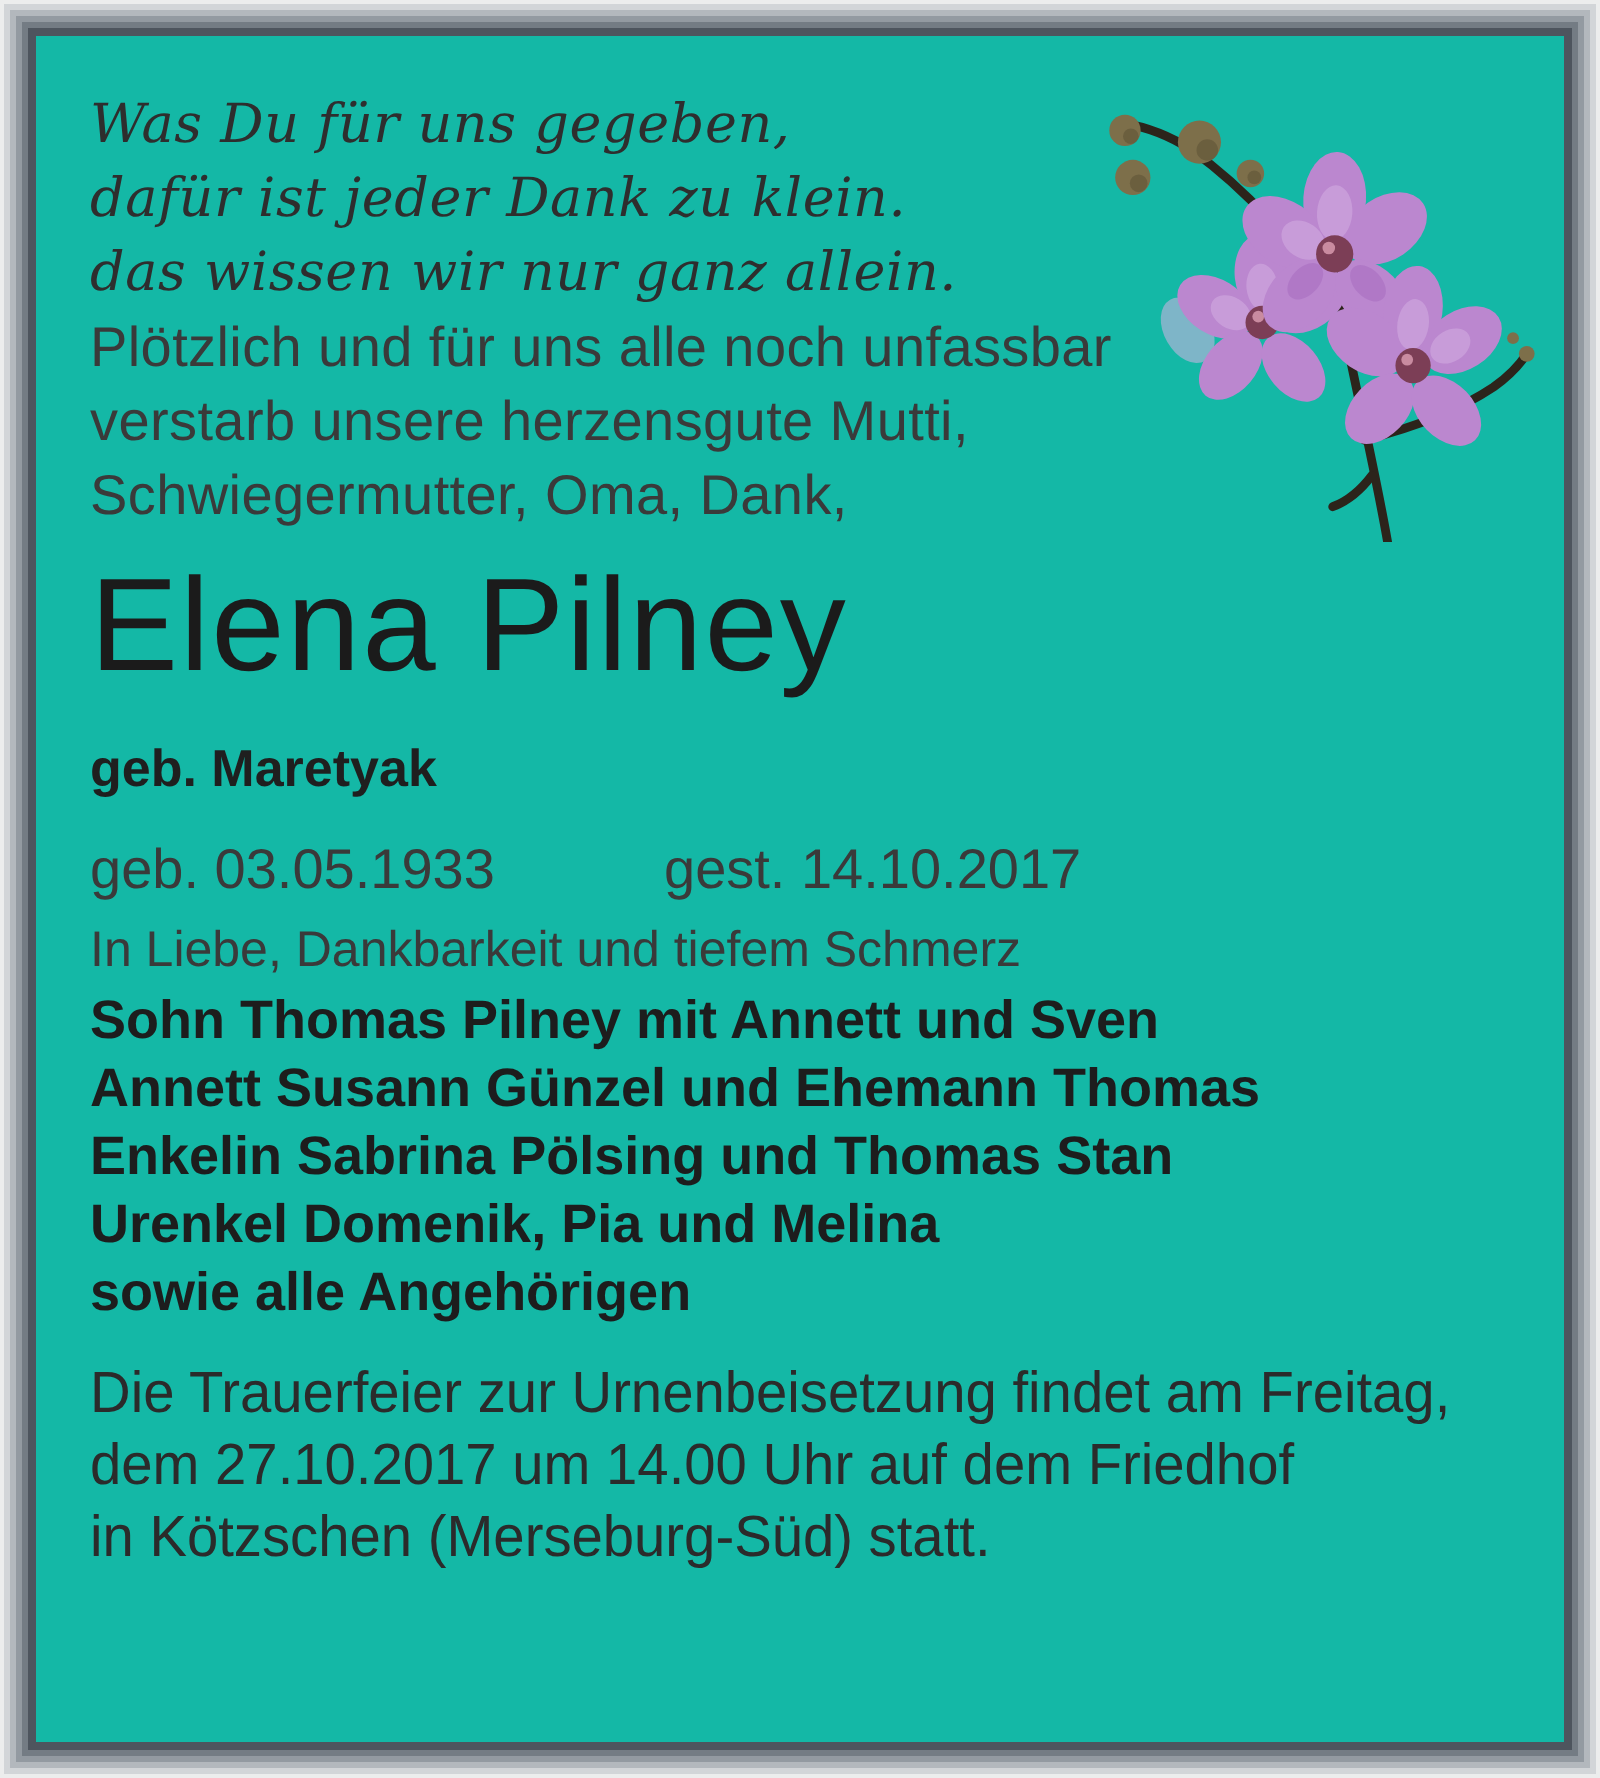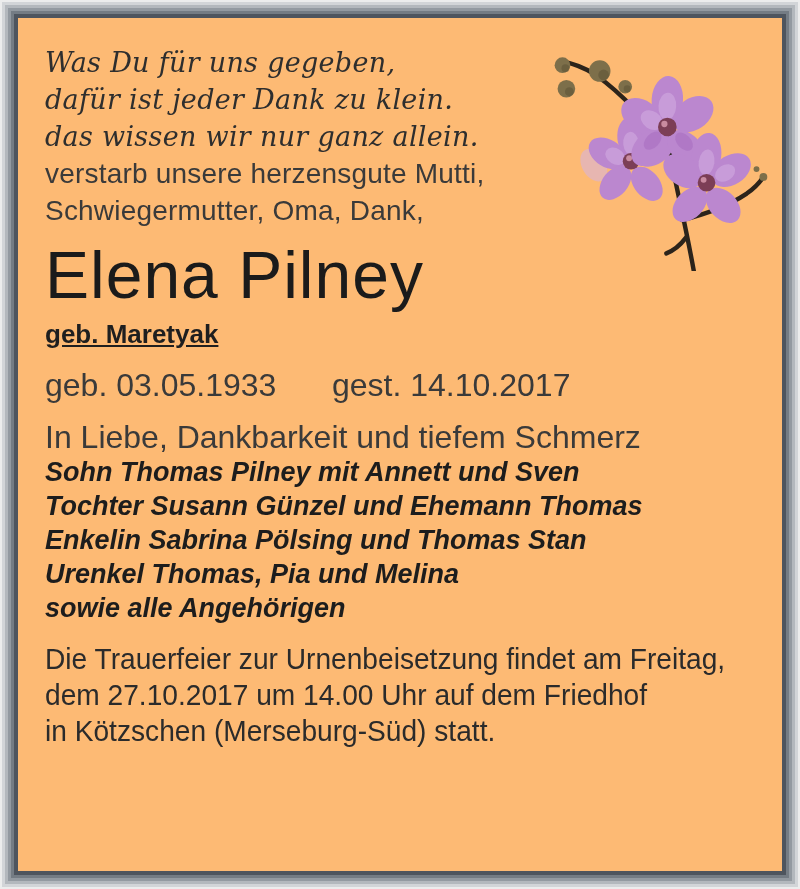--- a/index.html
+++ b/index.html
@@ -2,21 +2,21 @@
 <html><head>
 <meta charset="utf-8">
 <style>
   html, body { margin: 0; padding: 0; background: #ffffff; }
 
   .page {
     position: relative;
     width: 800px;
     height: 889px;
     box-sizing: border-box;
-    background: #fdba74;
+    background: #14b8a6;
     
     box-shadow:
       inset 0 0 0 2px  #eceded,
       inset 0 0 0 5px  #d2d5d8,
       inset 0 0 0 8px  #b3b8bd,
       inset 0 0 0 11px #939aa1,
       inset 0 0 0 14px #747c84,
       inset 0 0 0 18px #4e555e;
     overflow: hidden;
     font-family: "Liberation Sans", sans-serif;
@@ -51,50 +51,48 @@
     margin: 10px 0 0 0;
     font-family: Liberation Sans, sans-serif;
     font-weight: normal;
     font-size: 66px;
     line-height: 72px;
     color: #1b1b1b;
     letter-spacing: 1px;
   }
 
   .maiden {
-    margin-top: 8px;
+    margin-top: 21px;
     font-size: 26px;
     line-height: 30px;
     font-weight: bold;
     color: #1f1f1f;
-    text-decoration: underline;
   }
 
   .dates {
     margin-top: 20px;
-    font-size: 32px;
+    font-size: 28px;
     line-height: 32px;
     color: #3a3a3a;
   }
   .dates .born { display: inline-block; width: 287px; }
 
   .grief {
-    margin-top: 20px;
-    font-size: 32px;
+    margin-top: 8px;
+    font-size: 25px;
     line-height: 32px;
     color: #3a3a3a;
   }
 
   .family {
     margin-top: 2px;
     font-size: 27px;
     line-height: 34px;
     font-weight: bold;
     color: #1d1d1d;
-    font-style: italic;
   }
 
   .funeral {
     margin-top: 16px;
     font-size: 29px;
     line-height: 36px;
     color: #2b2b2b;
     transform: scaleX(0.97);
     transform-origin: left center;
   }
@@ -111,39 +109,40 @@
 <div class="page">
   <div class="content">
 
     <div class="poem">
       <div>Was Du für uns gegeben,</div>
       <div>dafür ist jeder Dank zu klein.</div>
       <div>das wissen wir nur ganz allein.</div>
     </div>
 
     <div class="intro">
+      <div>Plötzlich und für uns alle noch unfassbar</div>
       <div>verstarb unsere herzensgute Mutti,</div>
       <div>Schwiegermutter, Oma, Dank,</div>
     </div>
 
     <h1 class="name">Elena Pilney</h1>
 
     <div class="maiden">geb. Maretyak</div>
 
     <div class="dates">
       <span class="born">geb. 03.05.1933</span><span class="died">gest. 14.10.2017</span>
     </div>
 
     <div class="grief">In Liebe, Dankbarkeit und tiefem Schmerz</div>
 
     <div class="family">
       <div>Sohn Thomas Pilney mit Annett und Sven</div>
-      <div>Tochter Susann Günzel und Ehemann Thomas</div>
+      <div>Annett Susann Günzel und Ehemann Thomas</div>
       <div>Enkelin Sabrina Pölsing und Thomas Stan</div>
-      <div>Urenkel Thomas, Pia und Melina</div>
+      <div>Urenkel Domenik, Pia und Melina</div>
       <div>sowie alle Angehörigen</div>
     </div>
 
     <div class="funeral">
       <div>Die Trauerfeier zur Urnenbeisetzung findet am Freitag,</div>
       <div>dem 27.10.2017 um 14.00 Uhr auf dem Friedhof</div>
       <div>in Kötzschen (Merseburg-Süd) statt.</div>
     </div>
 
   </div>

